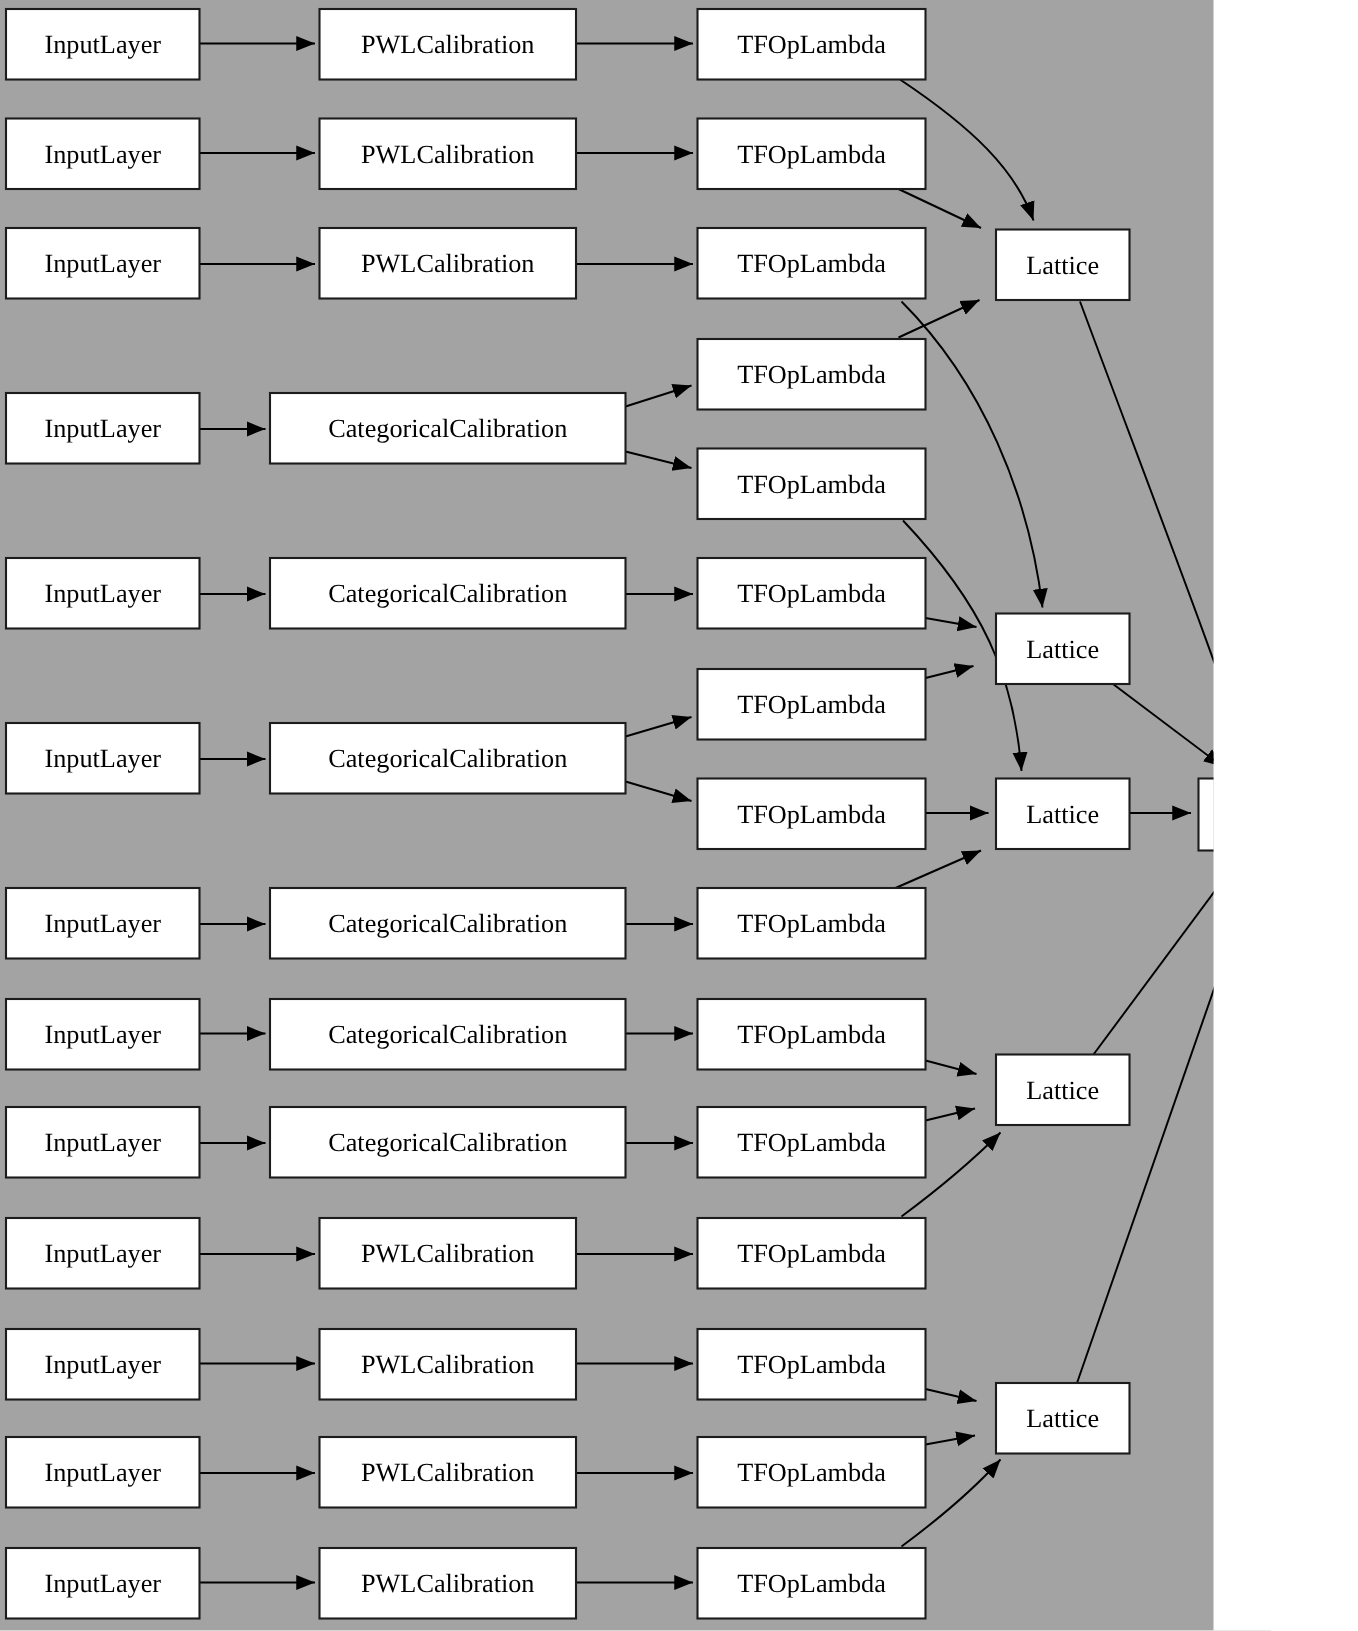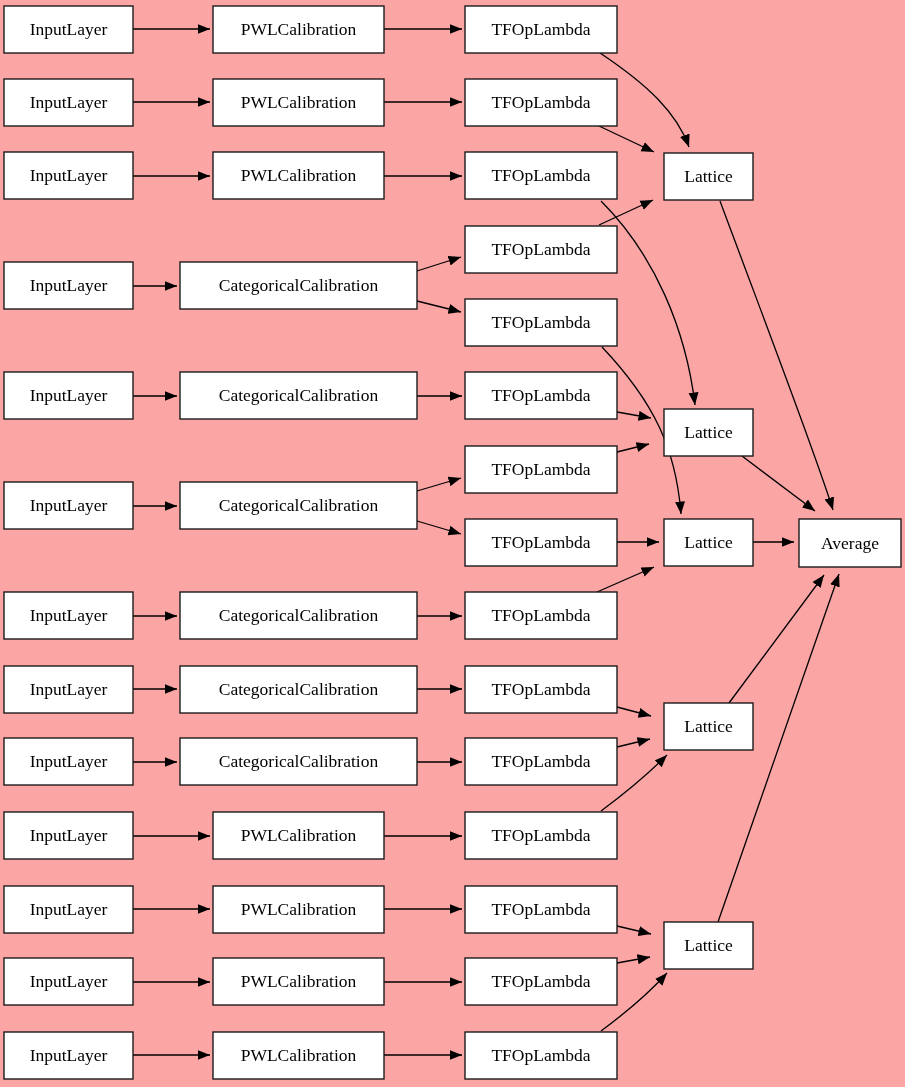--- a/index.html
+++ b/index.html
@@ -1,16 +1,16 @@
 <!DOCTYPE html>
 <html><head>
 <meta charset="utf-8">
 <style>
   html,body{margin:0;padding:0;background:#ffffff;}
-  .page{position:relative;width:905px;height:1087px;background:#fca5a5;overflow:hidden;}
+  .page{position:relative;width:809px;height:1087px;background:#a3a3a3;overflow:hidden;}
   .node-box{fill:#ffffff;stroke:#1c1c1c;stroke-width:1.4;}
   .node-label{font-family:"Liberation Serif","DejaVu Serif",serif;font-size:17.5px;fill:#000;text-anchor:middle;}
   .edge{fill:none;stroke:#000000;stroke-width:1.3;}
 </style>
 </head>
 <body>
 
 <div class="page">
   <svg width="905" height="1087" viewBox="0 0 905 1087" xmlns="http://www.w3.org/2000/svg">
     <defs>

